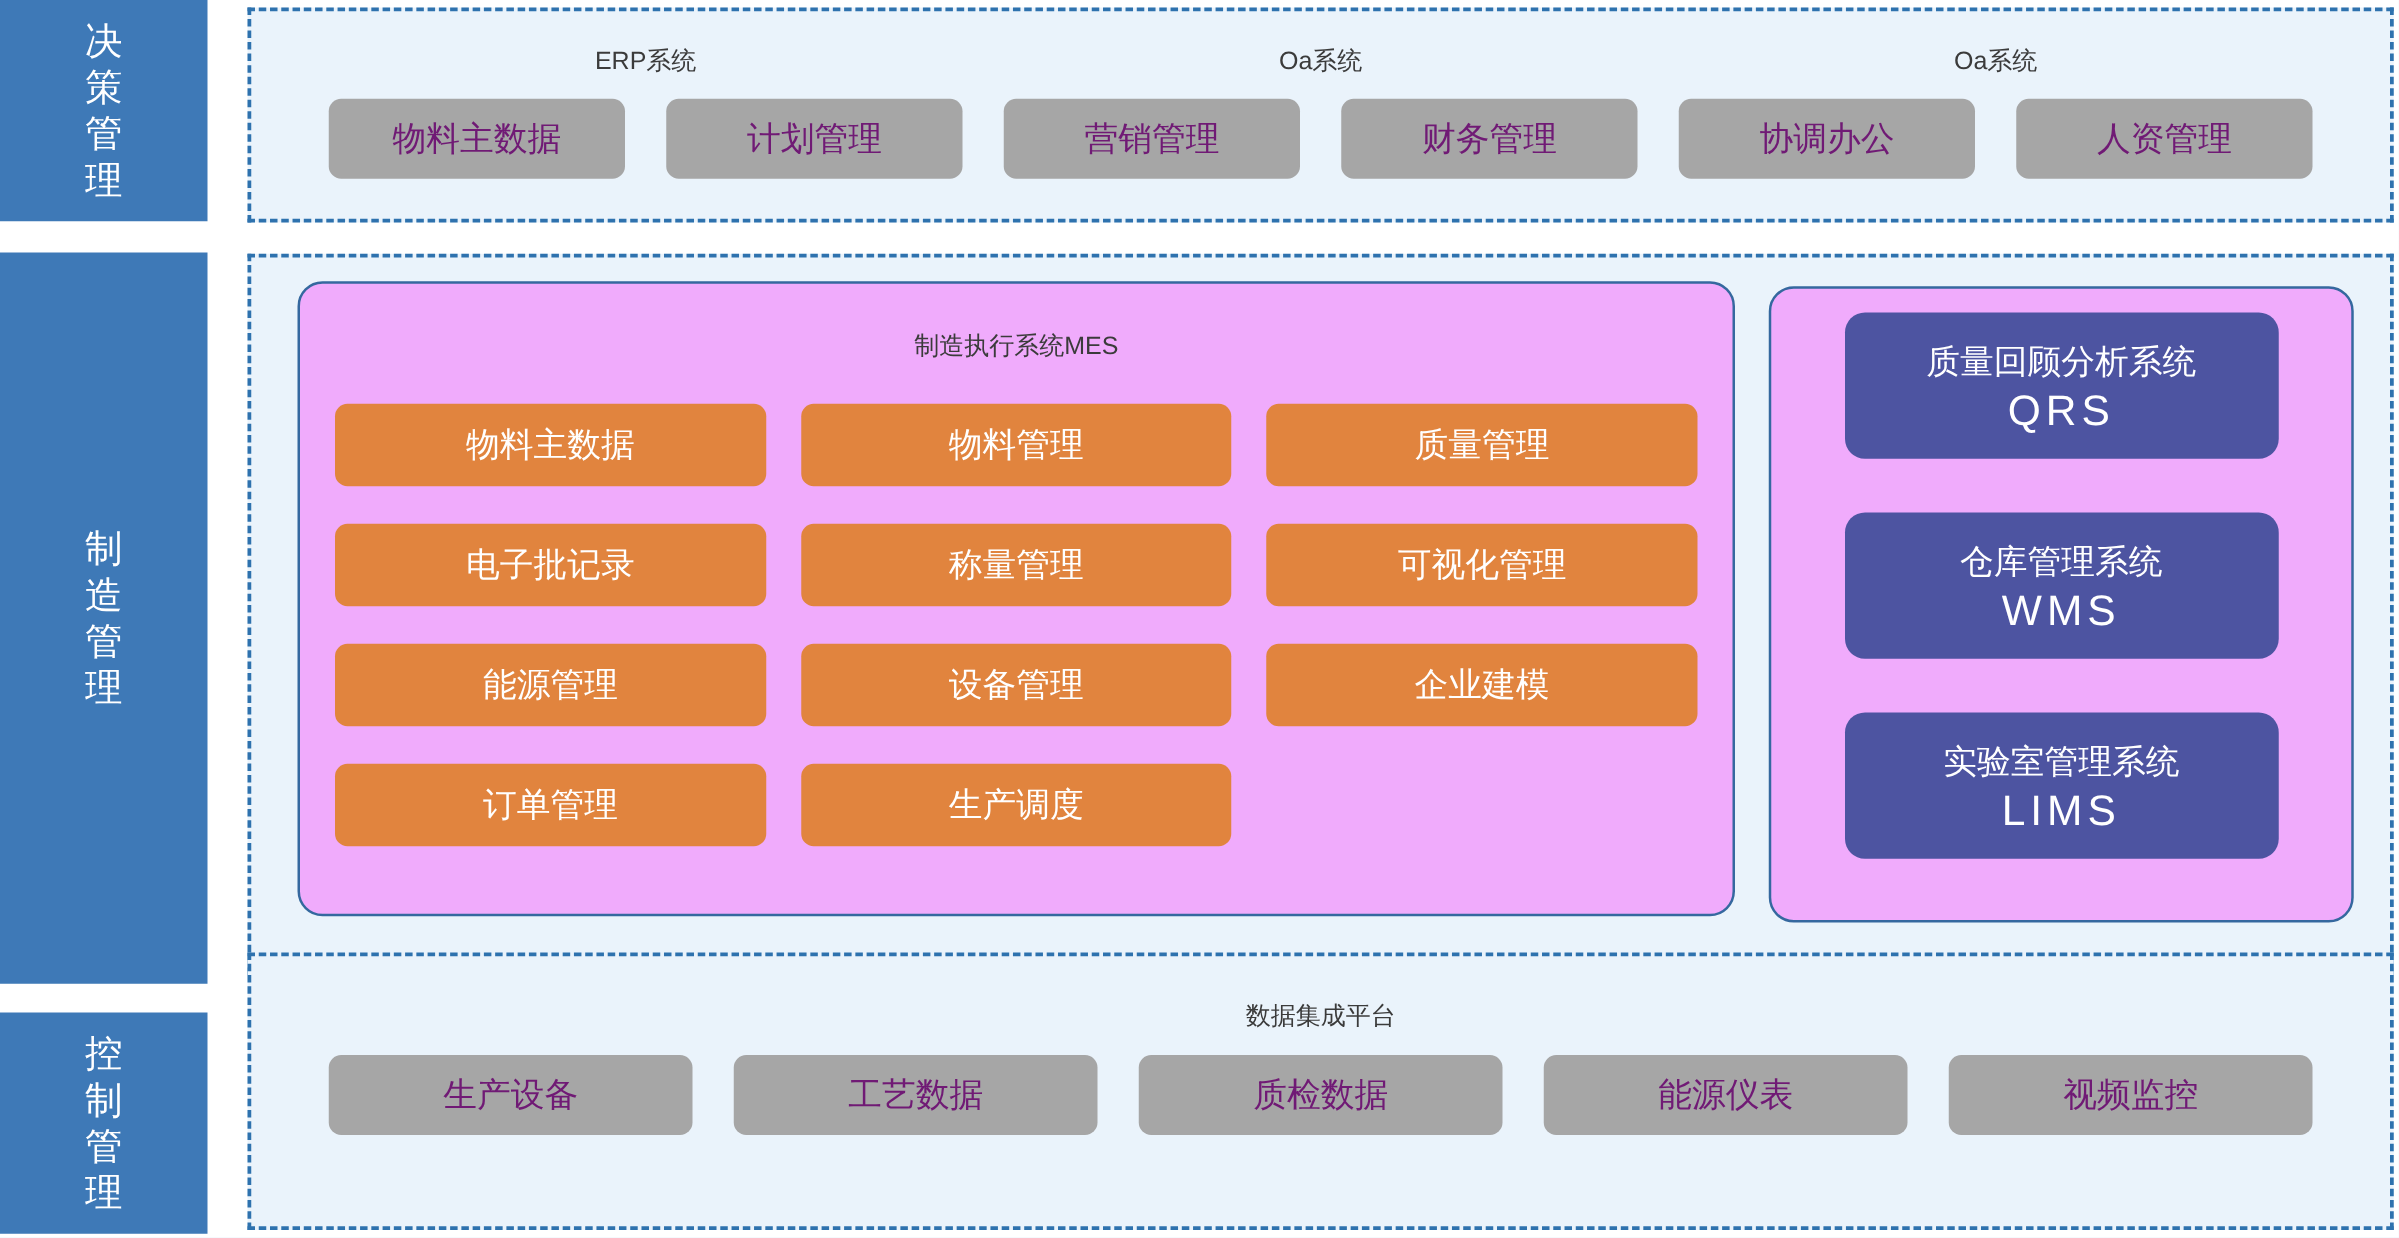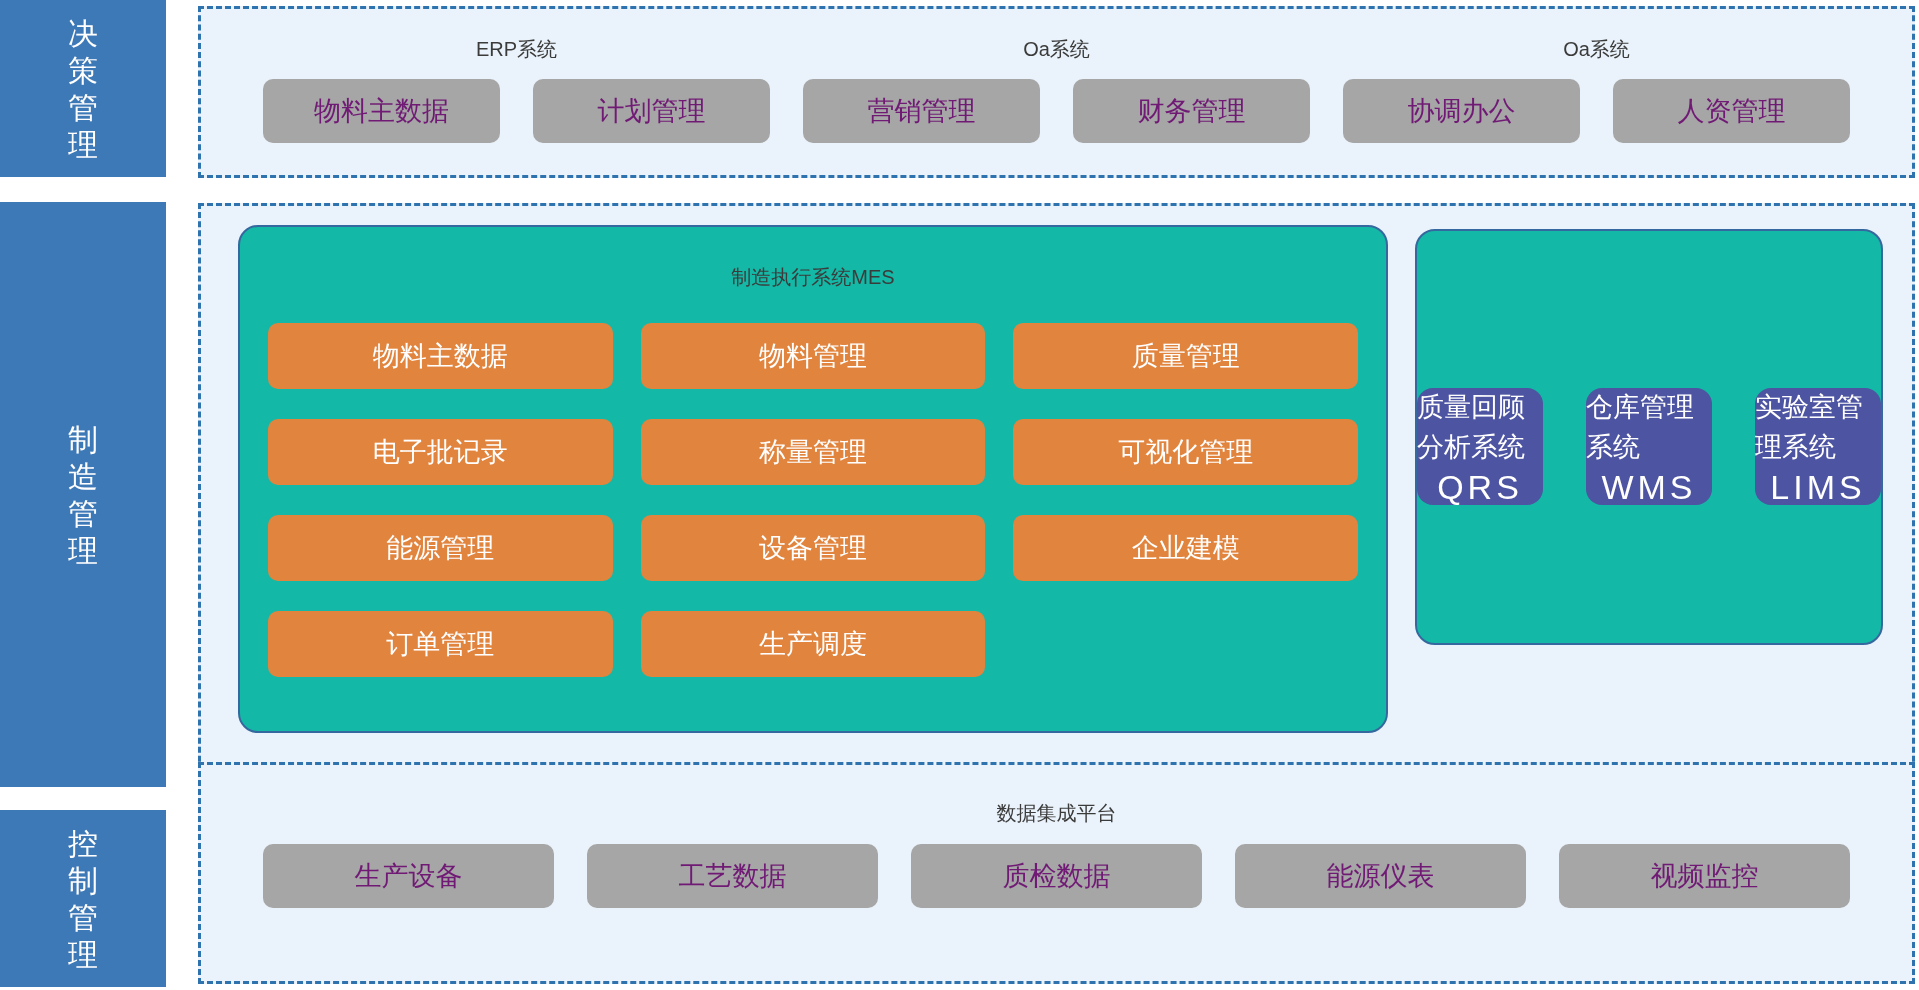--- a/index.html
+++ b/index.html
@@ -42,36 +42,36 @@
   .btn-row{display:flex;gap:33px;}
   .gbtn{
     flex:1;height:64px;background:#a6a6a6;border-radius:10px;
     color:#701a75;font-size:27px;
     display:flex;align-items:center;justify-content:center;
   }
 
   
   .round-box{
     position:absolute;box-sizing:border-box;
-    border:2px solid #35689f;border-radius:20px;background:#14b8a6;
+    border:2px solid #35689f;border-radius:20px;background:#f0abfc;
   }
   #mes-box{left:37px;top:19px;width:1150px;height:508px;}
   #mes-box .sec-title{margin-top:30px;}
   .mes-grid{
     display:grid;grid-template-columns:repeat(3,1fr);
     column-gap:28px;row-gap:30px;margin:26px 28px 0;
   }
   .obtn{
     height:66px;background:#e1843e;border-radius:10px;
     color:#ffffff;font-size:27px;
     display:flex;align-items:center;justify-content:center;
   }
   #side-box{
-    left:1214px;top:23px;width:468px;height:416px;
-    display:flex;align-items:center;
+    left:1214px;top:23px;width:468px;height:509px;
+    display:flex;flex-direction:column;align-items:center;
     padding-top:19px;gap:43px;
   }
   .pbtn{
     width:347px;height:117px;background:#4d54a1;border-radius:16px;
     color:#ffffff;font-size:27px;line-height:40px;
     display:flex;flex-direction:column;align-items:center;justify-content:center;
   }
   .pbtn .acr{letter-spacing:4px;font-size:34px;}
 
   

